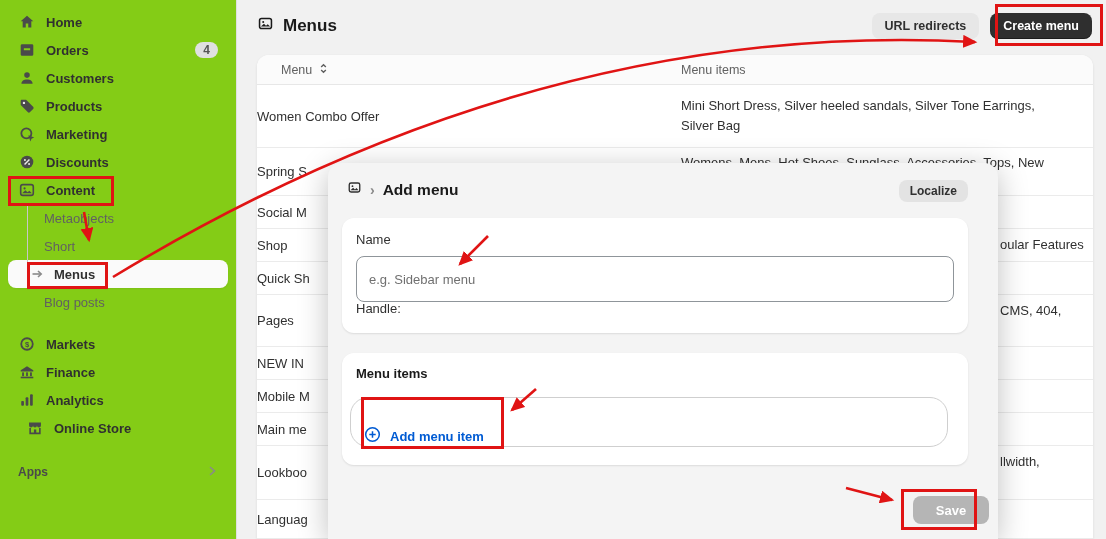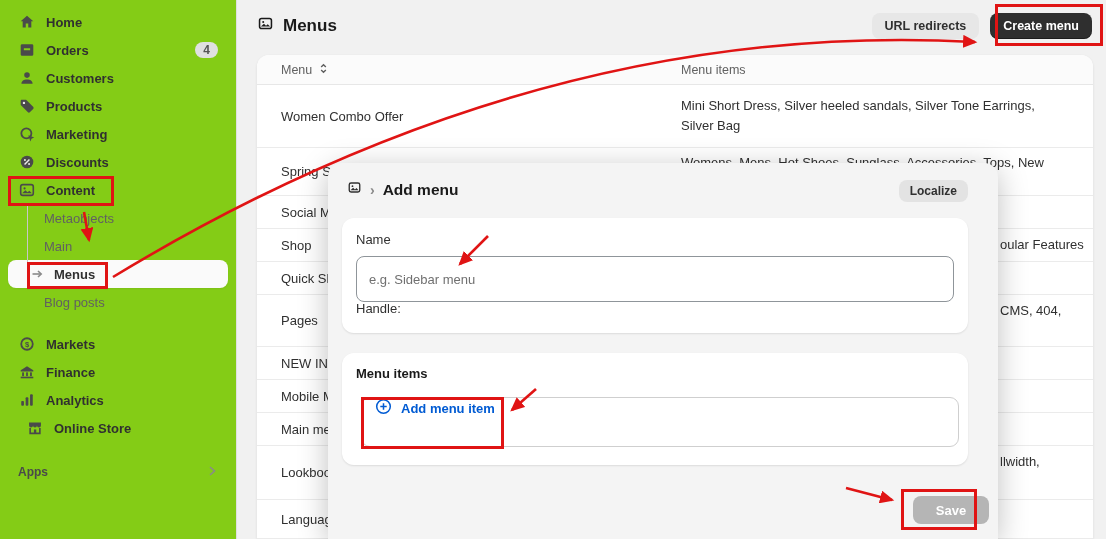--- a/index.html
+++ b/index.html
@@ -29,43 +29,43 @@
   .btn-dark{background:#2f2f2f;color:#fff;padding:6px 13px;box-shadow:inset 0 -1px 0 rgba(0,0,0,.4);}
 
   
   .table-card{position:absolute;left:257px;top:55px;width:836px;height:484px;background:#fff;border-radius:12px 12px 0 0;
               box-shadow:0 1px 3px rgba(0,0,0,.09);overflow:hidden;}
   .thead{height:30px;background:#fbfbfb;border-bottom:1px solid #e7e7e7;position:relative;display:flex;align-items:center;
          font-size:12.5px;color:#616161;}
   .th-menu{padding-left:24px;display:flex;align-items:center;gap:5px;}
   .th-items{position:absolute;left:424px;}
   .trow{display:flex;border-bottom:1px solid #ebebeb;font-size:13px;color:#303030;}
-  .c1{width:424px;padding-left:24px;display:flex;align-items:center;text-align:center;}
+  .c1{width:424px;display:flex;align-items:center;text-align:center;}
   .c2{flex:1;padding-right:28px;display:flex;align-items:center;line-height:1.55;}
   .c2.top{align-items:flex-start;padding-top:5px;}
   .frag{position:absolute;left:743px;font-size:13px;color:#303030;white-space:nowrap;}
 
   
   .modal{position:absolute;left:328px;top:163px;width:670px;height:376px;background:#f4f4f4;border-radius:14px 14px 0 0;
          box-shadow:0 6px 30px rgba(0,0,0,.25);}
   .modal-head{position:absolute;left:19px;top:17px;display:flex;align-items:center;gap:8px;}
   .modal-title{font-size:15.5px;font-weight:700;color:#1a1a1a;}
   .crumb-chev{color:#8a8a8a;font-size:14px;font-weight:600;}
   .btn-localize{position:absolute;right:30px;top:17px;background:#e3e3e3;color:#303030;padding:4px 11px;font-size:12px;}
   .mcard{position:absolute;left:14px;width:626px;background:#fff;border-radius:12px;box-shadow:0 1px 2px rgba(0,0,0,.1);}
   .card-name{top:55px;height:115px;}
   .card-items{top:190px;height:112px;}
   .field-label{position:absolute;left:14px;top:14px;font-size:13px;color:#303030;}
   .name-input{position:absolute;left:14px;top:38px;width:598px;height:46px;border:1px solid #8f959a;border-radius:8px;
               padding:0 12px;font-size:13px;color:#303030;background:#fff;outline:none;}
   .name-input::placeholder{color:#707070;}
   .handle-label{position:absolute;left:14px;top:83px;font-size:13px;color:#303030;}
   .items-label{position:absolute;left:14px;top:13px;font-size:13px;font-weight:700;color:#1a1a1a;}
-  .item-box{position:absolute;left:19px;top:44px;width:598px;height:50px;border:1px solid #cfcfcf;border-radius:9px;background:#fff;
-            display:flex;align-items:flex-start;padding-left:13px;gap:9px;}
+  .item-box{position:absolute;left:8px;top:44px;width:598px;height:50px;border:1px solid #cfcfcf;border-radius:18px;background:#fff;
+            display:flex;align-items:flex-end;padding-left:13px;gap:9px;}
   .add-link{display:flex;align-items:center;gap:9px;color:#005bd3;font-size:13px;font-weight:650;cursor:pointer;}
   .btn-save{position:absolute;left:585px;top:333px;width:76px;height:28px;background:#b5b5b5;color:#fff;border:none;
             border-radius:8px;font-size:13px;font-weight:600;}
 
   
   .rbox{position:absolute;border:3px solid #e01414;z-index:40;}
   .box-content{left:8px;top:176px;width:106px;height:30px;}
   .box-menus{left:27px;top:262px;width:81px;height:27px;}
   .box-create{left:995px;top:4px;width:108px;height:42px;}
   .box-additem{left:361px;top:397px;width:143px;height:52px;}
@@ -140,21 +140,21 @@
             <circle cx="7.3" cy="8.2" r="1.2" fill="#4a4a4a"></circle>
             <path d="M4.6 13.6 L8.2 10.2 L10.6 12.6 L12.6 10.8 L15.4 13.6 Z" fill="#4a4a4a"></path>
           </svg>
         </span>
       <span>Content</span>
     </div>
     <div class="side-item side-sub">
       <span>Metaobjects</span>
     </div>
     <div class="side-item side-sub">
-      <span>Main</span>
+      <span>Short</span>
     </div>
     <div class="side-item side-selected" style="padding-left:22px;">
       <span class="sub-arrow"><svg width="14" height="14" viewBox="0 0 14 14">
             <path d="M2.5 7 H11" stroke="#8a8a8a" stroke-width="1.6" fill="none"></path>
             <path d="M8 4 L11.2 7 L8 10" stroke="#8a8a8a" stroke-width="1.6" fill="none"></path>
           </svg></span>
       <span>Menus</span>
     </div>
     <div class="side-item side-sub">
       <span>Blog posts</span>

